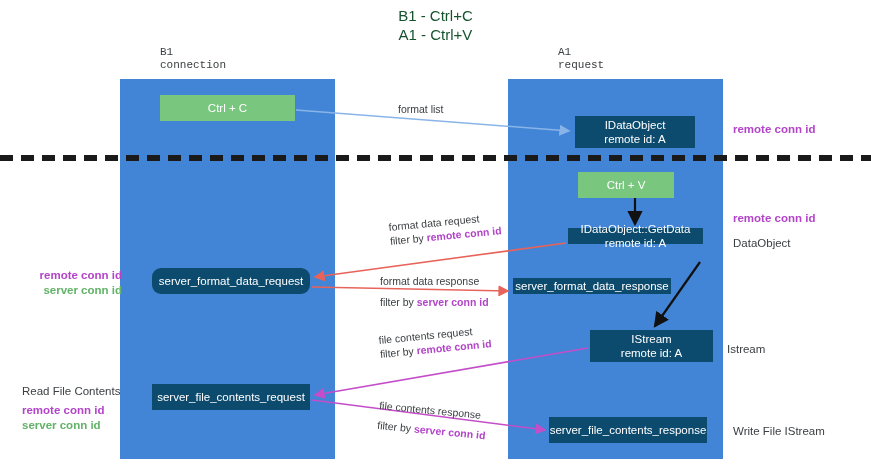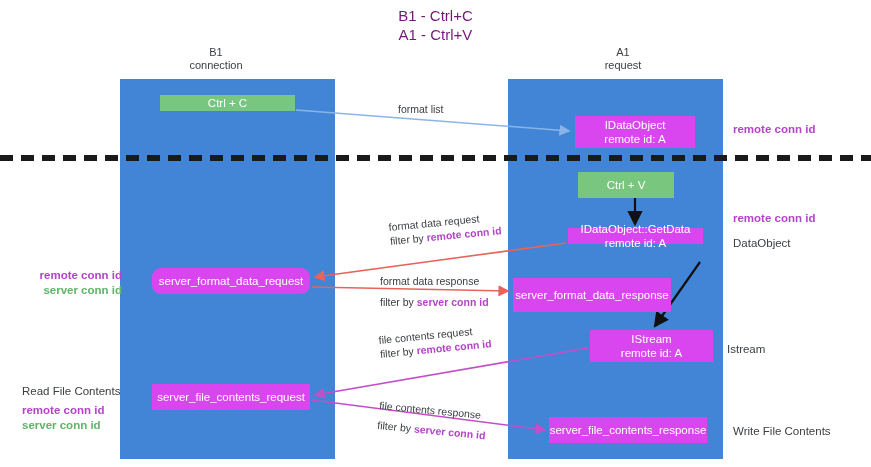--- a/index.html
+++ b/index.html
@@ -8,53 +8,53 @@
     background:#ffffff;
     font-family:"Liberation Sans","DejaVu Sans",sans-serif;
     position:relative;overflow:hidden;
     color:#3c4043;
   }
   .stage{position:absolute;left:0;top:0;width:871px;height:467px;}
 
   
   .title{
     position:absolute;left:0;top:6px;width:871px;
-    text-align:center;font-size:15px;line-height:19px;color:#701a75;
+    text-align:center;font-size:15px;line-height:19px;color:#14532d;
   }
 
   
   .col-head{
-    position:absolute;text-align:center;font-size:11px;line-height:13px;color:#3c4043;
+    position:absolute;font-size:11px;line-height:13px;color:#3c4043;font-family:Liberation Mono, monospace;
   }
   #head-b1{left:160px;top:46px;width:112px;}
   #head-a1{left:558px;top:46px;width:130px;}
 
   
   .lane{position:absolute;background:#4285d6;}
   #lane-b1{left:120px;top:79px;width:215px;height:380px;}
   #lane-a1{left:508px;top:79px;width:215px;height:380px;}
 
   
   .node{
     position:absolute;box-sizing:border-box;
     display:flex;align-items:center;justify-content:center;
     flex-direction:column;
     color:#ffffff;font-size:11.5px;line-height:14px;text-align:center;
     padding:2px 4px;
   }
   .green{background:#79c67f;}
-  .orange{background:#d946ef;}
+  .orange{background:#0c4a6e;}
   .node .l2{font-size:11.5px;line-height:14px;}
 
-  #n-ctrlc{left:160px;top:95px;width:135px;height:16px;}
+  #n-ctrlc{left:160px;top:95px;width:135px;height:26px;}
   #n-idataobject{left:575px;top:116px;width:120px;height:32px;}
   #n-ctrlv{left:578px;top:172px;width:96px;height:26px;}
   #n-getdata{left:568px;top:228px;width:135px;height:16px;}
   #n-sfdreq{left:152px;top:268px;width:158px;height:26px;border-radius:9px;}
-  #n-sfdresp{left:513px;top:278px;width:158px;height:34px;}
+  #n-sfdresp{left:513px;top:278px;width:158px;height:16px;}
   #n-istream{left:590px;top:330px;width:123px;height:32px;}
   #n-sfcreq{left:152px;top:384px;width:158px;height:26px;}
   #n-sfcresp{left:549px;top:417px;width:158px;height:26px;}
 
   
   .side{position:absolute;font-size:11.5px;line-height:15px;}
   .purple{color:#b344c9;font-weight:bold;}
   .green-t{color:#61b368;font-weight:bold;}
   .plain{color:#3c4043;}
 
@@ -211,21 +211,21 @@
     <div>file contents response</div>
     <div style="margin-top:6px">
       <span>filter by </span><b class="mag">server conn id</b>
     </div>
   </div>
 
   <div class="side purple" id="lbl-remote1">remote conn id</div>
   <div class="side purple" id="lbl-remote2">remote conn id</div>
   <div class="side plain" id="lbl-dataobject">DataObject</div>
   <div class="side plain" id="lbl-istream">Istream</div>
-  <div class="side plain" id="lbl-write">Write File Contents</div>
+  <div class="side plain" id="lbl-write">Write File IStream</div>
 
   <div class="side" id="lbl-left-mid">
     <div class="purple">remote conn id</div>
     <div class="green-t">server conn id</div>
   </div>
 
   <div class="side" id="lbl-left-bot">
     <span class="head">Read File Contents</span>
     <div class="purple">remote conn id</div>
     <div class="green-t">server conn id</div>

